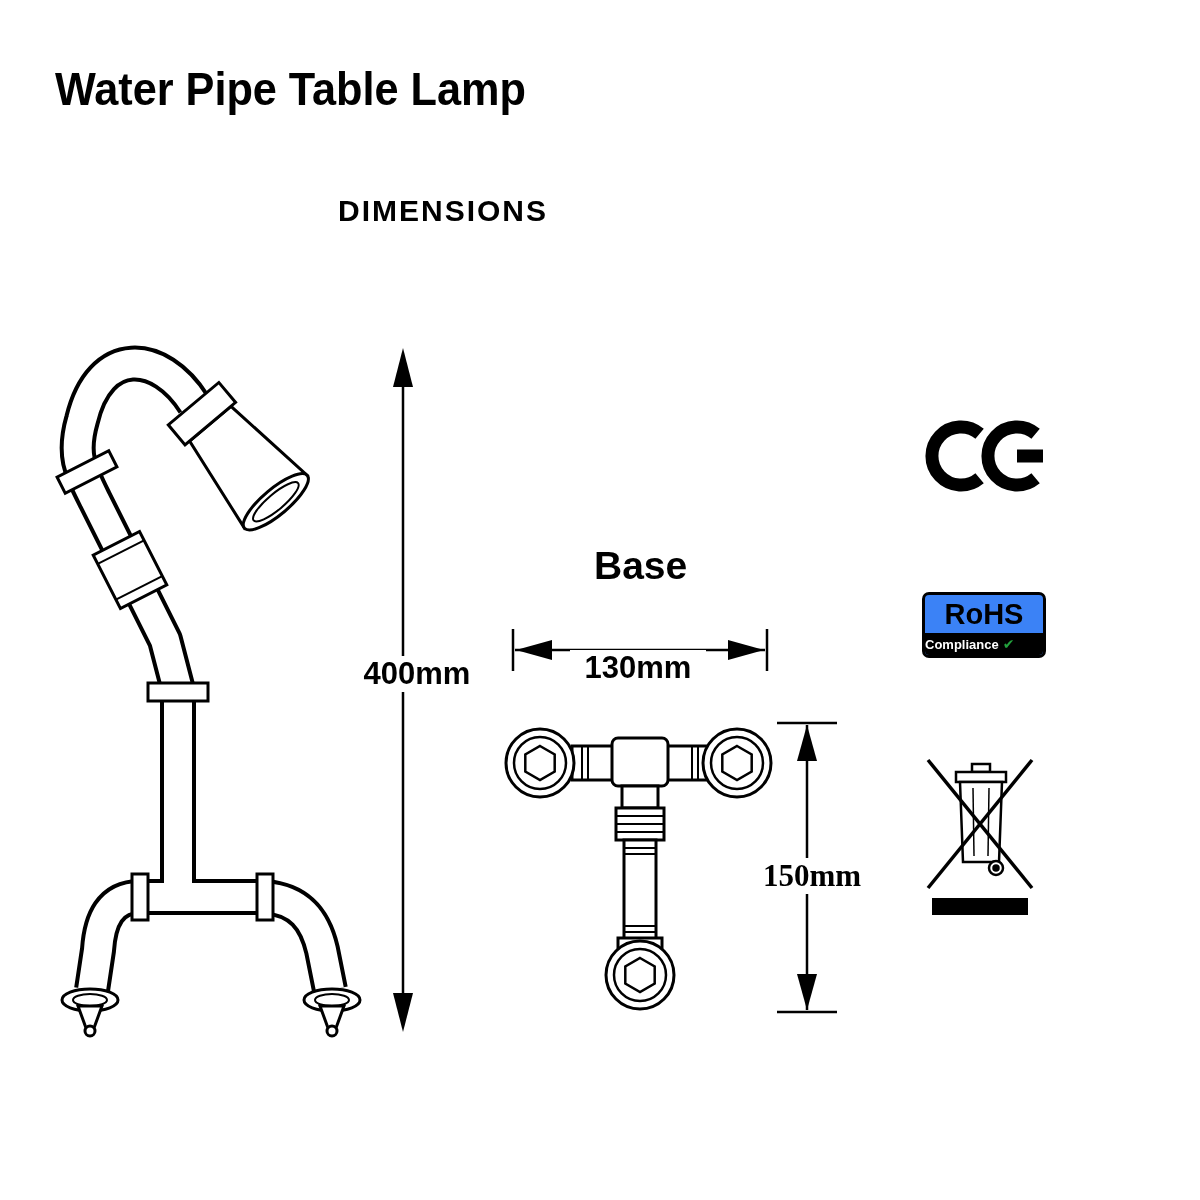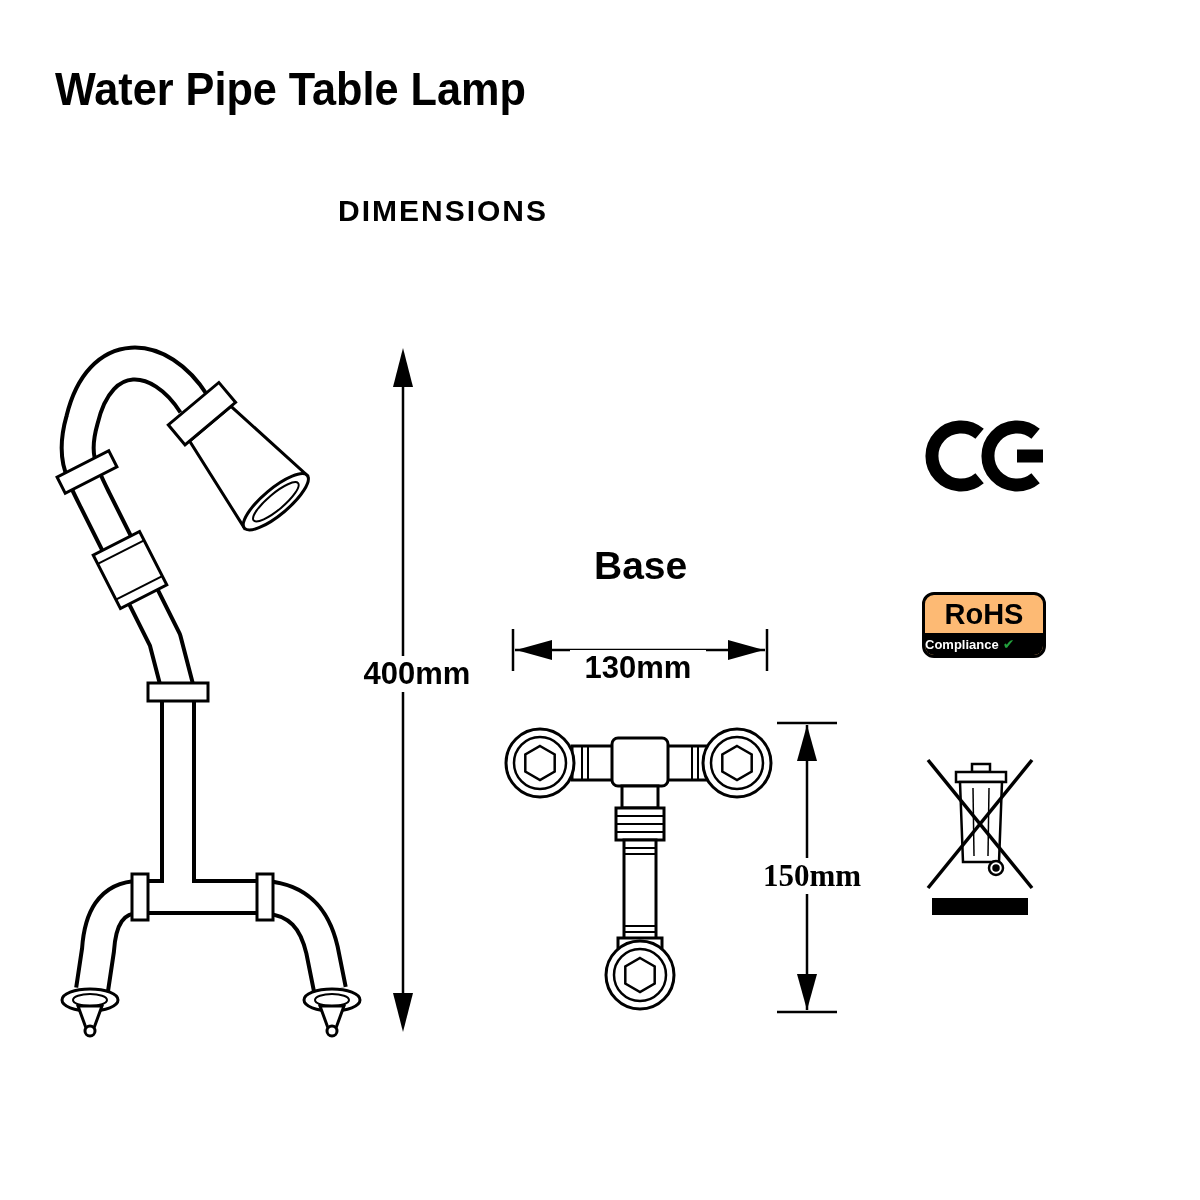--- a/index.html
+++ b/index.html
@@ -20,21 +20,21 @@
     font-size:31px;font-weight:bold;text-align:center;background:#ffffff;
     line-height:36px;
     margin-top:20px;
   }
   #height-label{left:350px;top:636px;width:134px;}
   #width-label{left:570px;top:630px;width:136px;}
   #depth-label{left:746px;top:838px;width:132px;font-family:Liberation Serif, serif;}
   #base-label{left:594px;top:544px;font-size:39px;font-weight:bold;}
   #rohs-badge{
     left:922px;top:592px;width:124px;height:66px;border:3px solid #000;
-    border-radius:12px;box-sizing:border-box;overflow:hidden;background:#fdba74;
+    border-radius:7px;box-sizing:border-box;overflow:hidden;background:#3b82f6;
     display:flex;flex-direction:column;
   }
   #rohs-name{
     flex:1;display:flex;align-items:center;justify-content:center;
     font-size:29px;font-weight:bold;letter-spacing:0px;line-height:1;
   }
   #rohs-bottom{
     height:22px;background:#000;color:#fff;display:flex;align-items:center;
     justify-content:flex-start;gap:4px;font-size:13px;font-weight:bold;
   }

